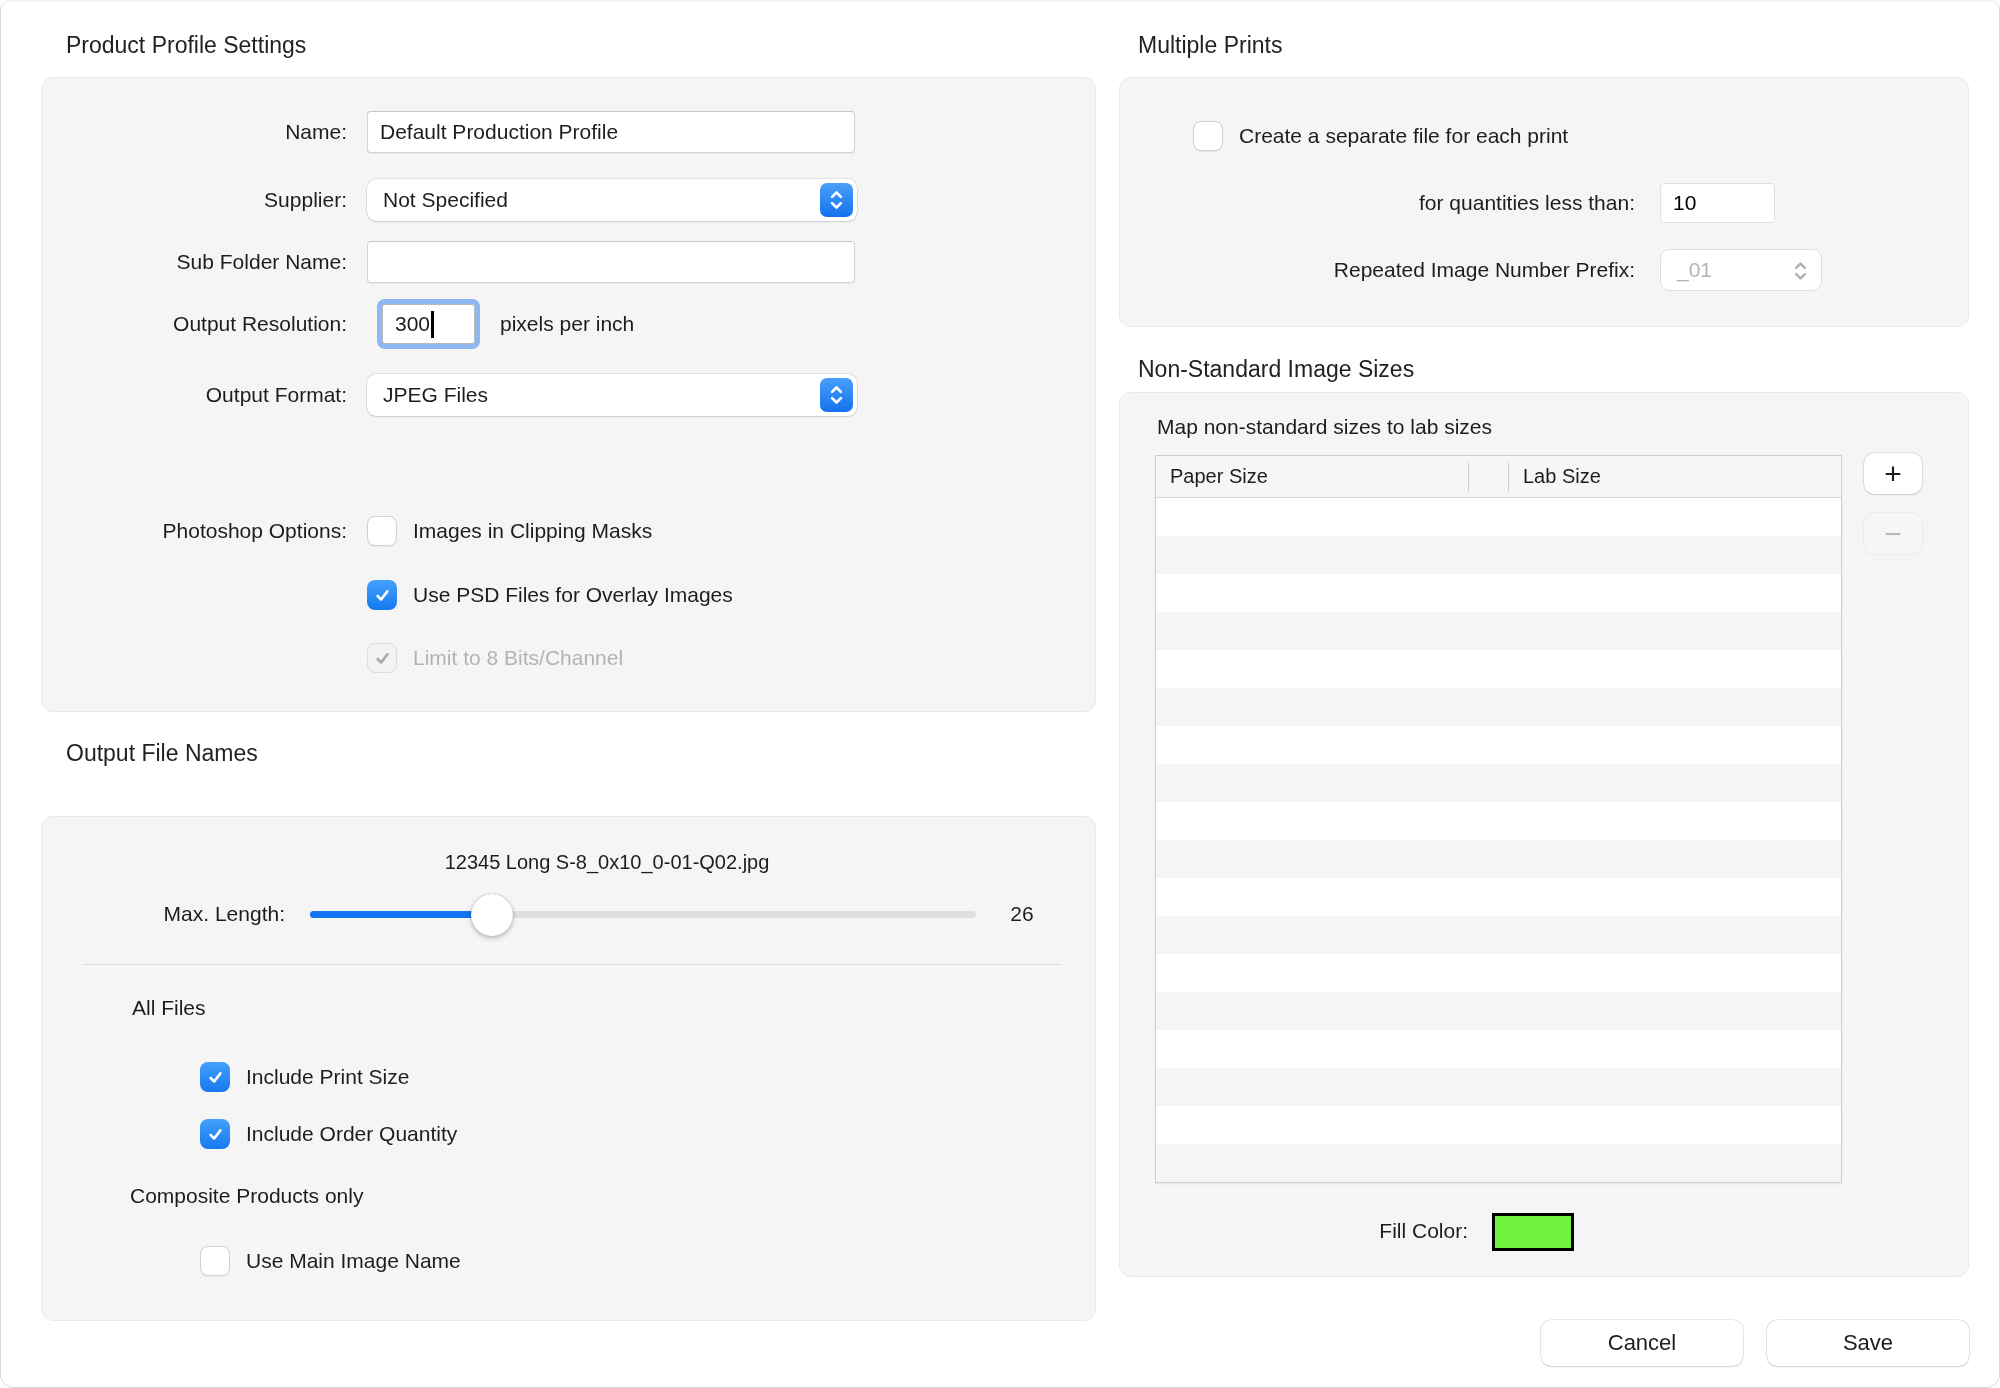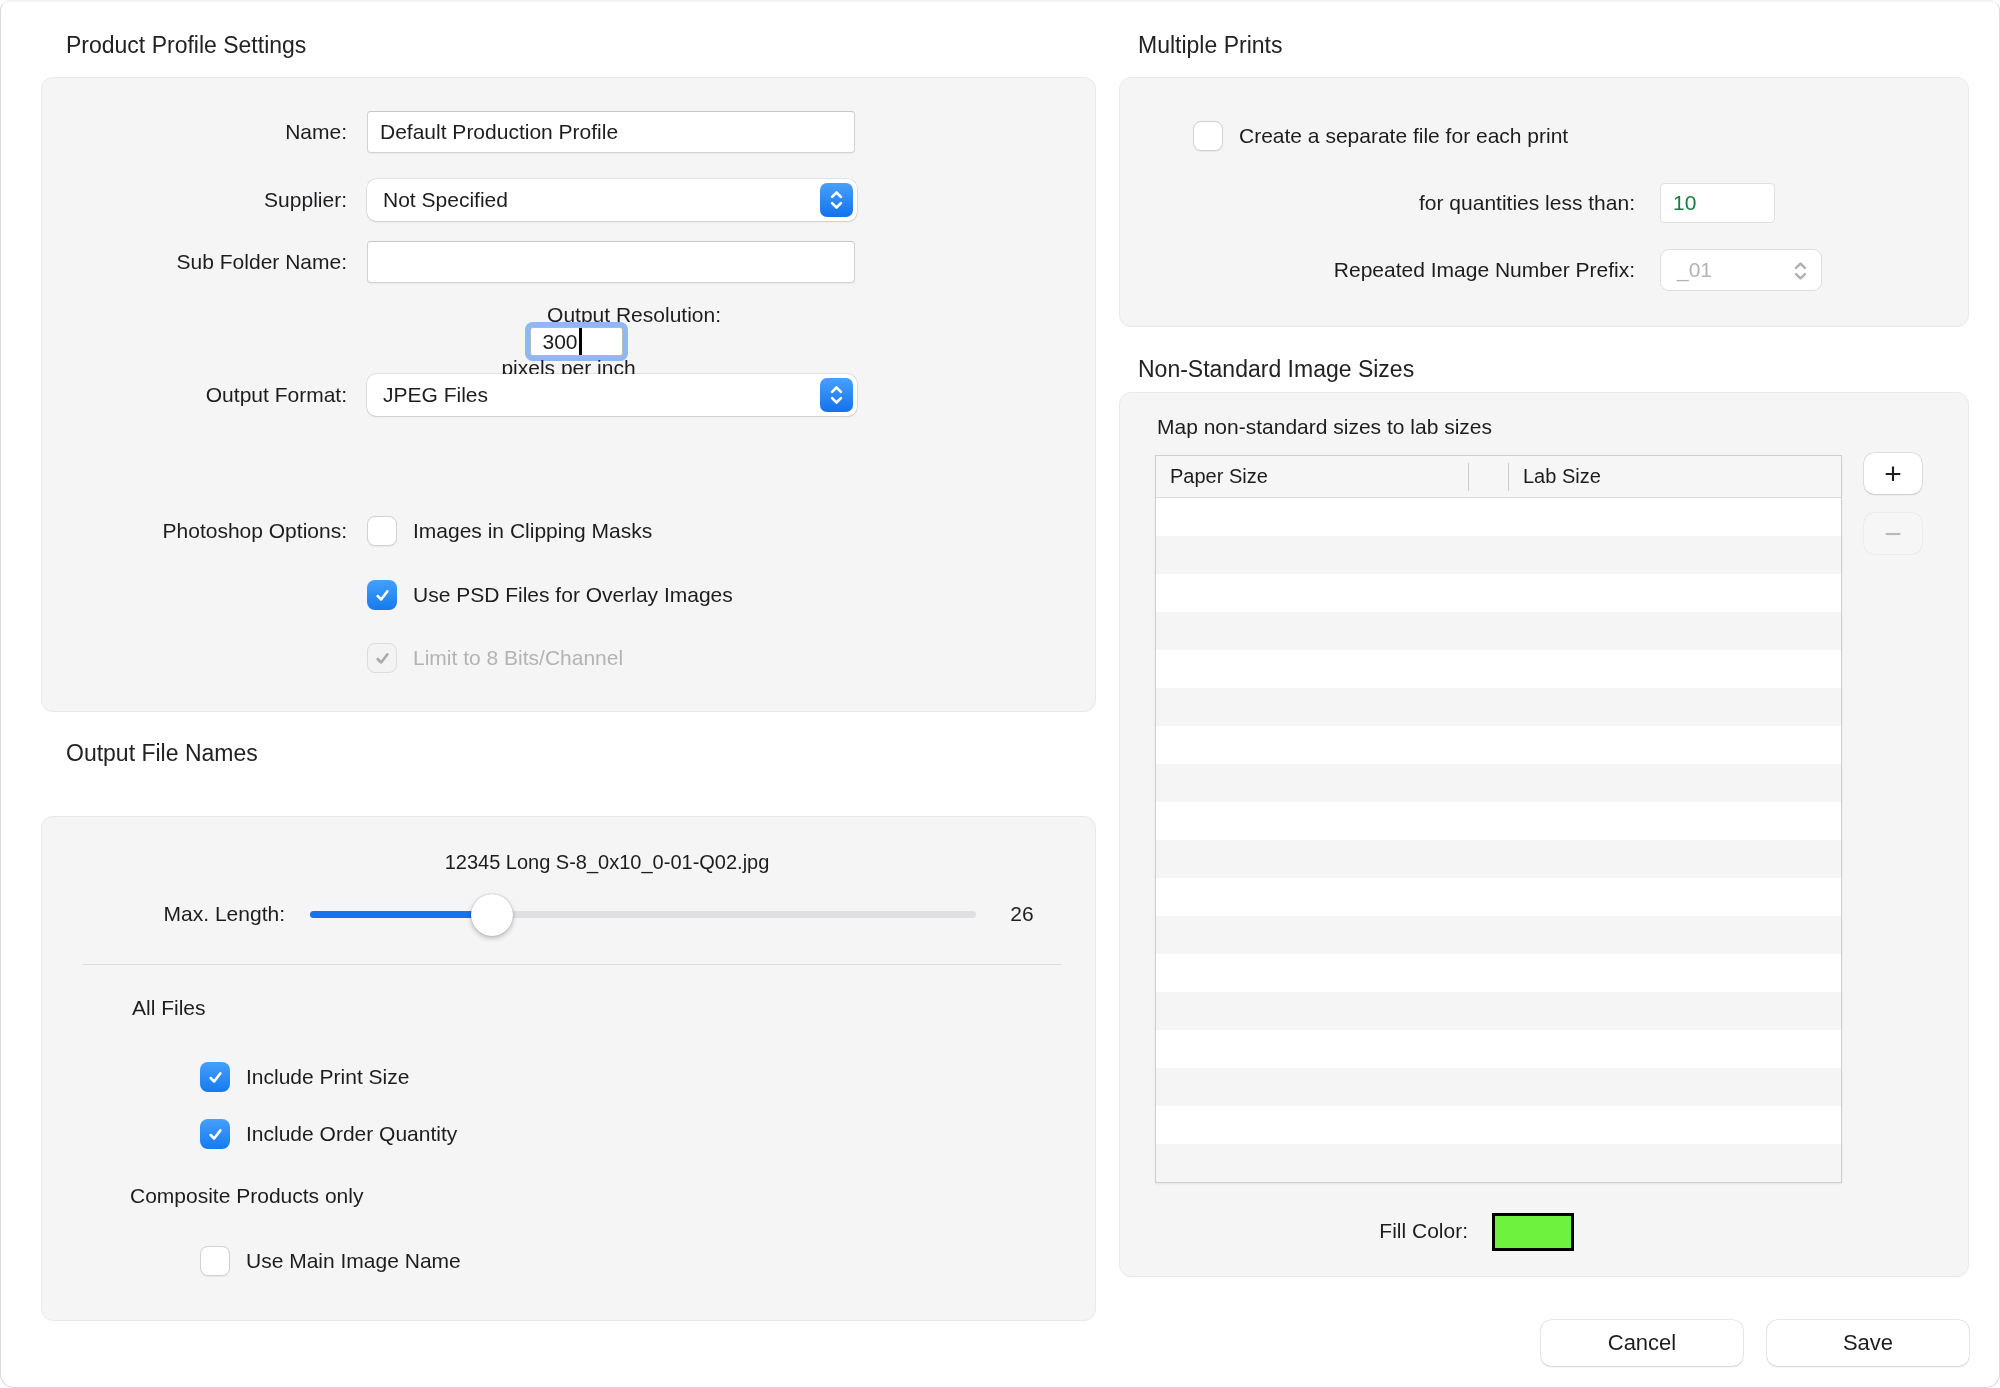--- a/index.html
+++ b/index.html
@@ -82,21 +82,21 @@
     </div>
 
     <div class="row" style="top:163px;height:42px;">
       <span class="lbl w">Sub Folder Name:</span>
       <span class="ctrl-gap"></span>
       <div class="text-input" style="width:488px;">
         <span></span>
       </div>
     </div>
 
-    <div class="row" style="top:225px;height:42px;flex-direction:column;">
+    <div class="row" style="top:225px;height:42px;">
       <span class="lbl w">Output Resolution:</span>
       <span class="ctrl-gap"></span>
       <div class="text-input focus-ring" style="width:93px;height:40px;">
         <span>300</span>
           <span class="caret"></span>
       </div>
       <span style="width:25px;flex:none;"></span>
       <span style="font-size:21px;">pixels per inch</span>
     </div>
 
@@ -202,21 +202,21 @@
   <div class="panel" style="left:1118px;top:75px;width:850px;height:250px;">
 
     <div class="cb-row" style="position:absolute;left:45px;top:43px;padding-left:28px;">
       <span class="cb off"></span>
       <span class="cb-label">Create a separate file for each print</span>
     </div>
 
     <div class="row" style="top:105px;height:40px;">
       <span class="lbl" style="width:515px;">for quantities less than:</span>
       <span style="width:25px;flex:none;"></span>
-      <div class="text-input" style="width:115px;height:40px;border-color:#e0e0e1;box-shadow:none;color:#15803d;">
+      <div class="text-input" style="width:115px;height:40px;border-color:#e0e0e1;box-shadow:none;color:#000000;">
         <span>10</span>
       </div>
     </div>
 
     <div class="row" style="top:171px;height:42px;">
       <span class="lbl" style="width:515px;">Repeated Image Number Prefix:</span>
       <span style="width:25px;flex:none;"></span>
       <div class="popup disabled" style="width:162px;">
         <span>_01</span>
         <span class="cap">

